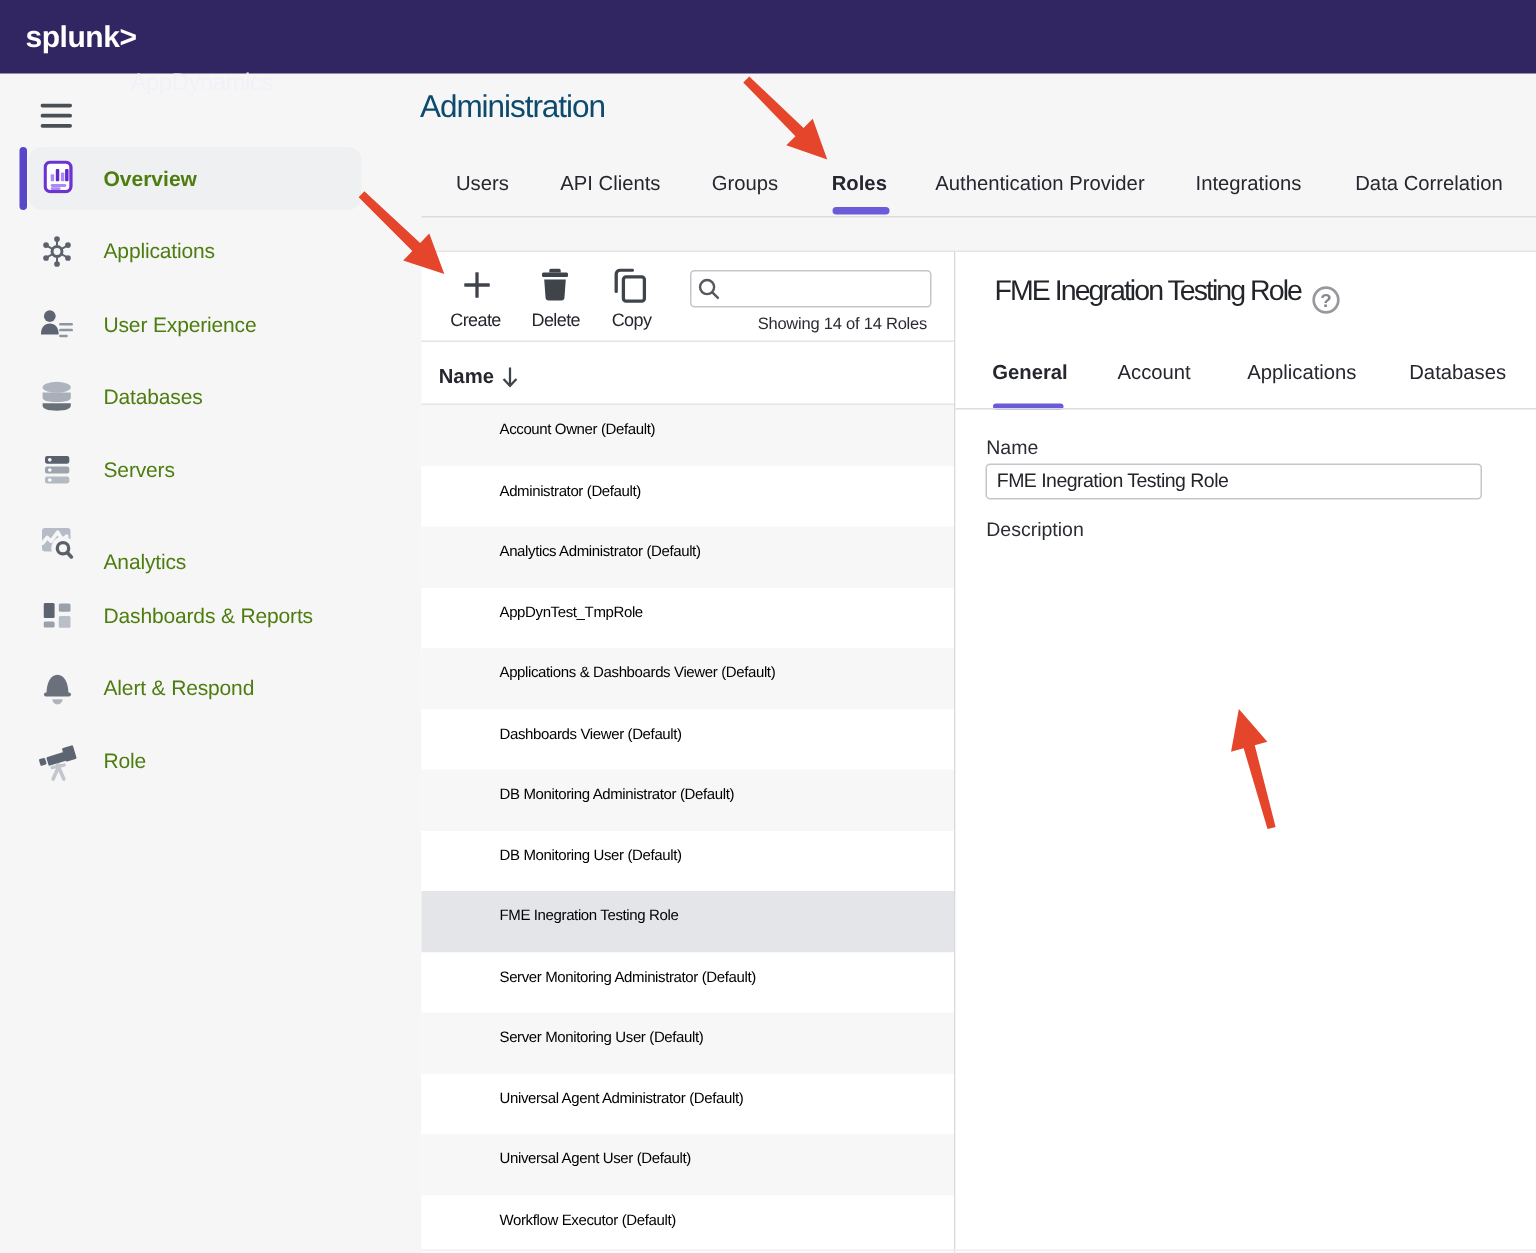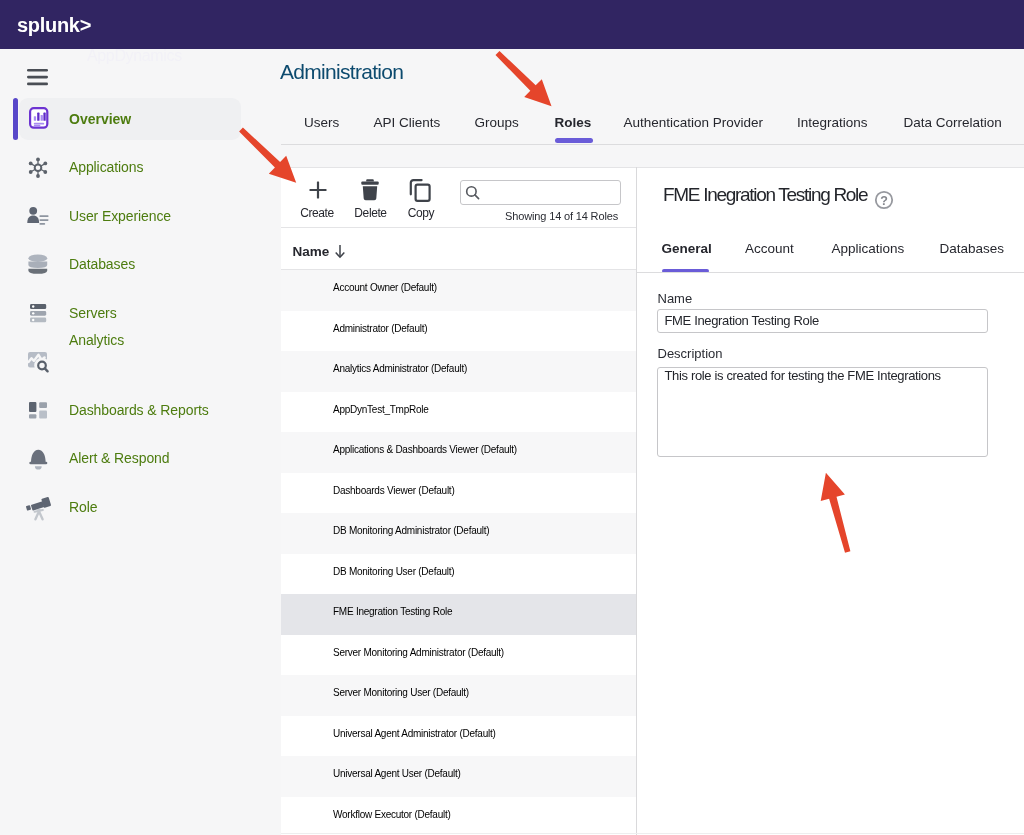--- a/index.html
+++ b/index.html
@@ -97,21 +97,21 @@
   </svg>
   <div class="mi-text" style="top:312.7px">Servers</div>
 
   <svg class="abs" style="left:27.5px;top:351.5px" width="22" height="22" viewBox="0 0 22 22">
     <rect x="0" y="0" width="19" height="15.6" rx="2" fill="#b6bcc6"></rect>
     <polyline points="0.5,10 3.5,6.3 6,8.8 10.5,2.8 13.7,8.2 16.5,5.4" fill="none" stroke="#f6f6f7" stroke-width="2.4" stroke-linejoin="round" stroke-linecap="round"></polyline>
     <circle cx="14" cy="13.5" r="5.6" fill="none" stroke="#f6f6f7" stroke-width="4.4"></circle>
     <circle cx="14" cy="13.5" r="3.8" fill="#f6f6f7" stroke="#59606b" stroke-width="2.2"></circle>
     <line x1="16.8" y1="16.4" x2="19.6" y2="19.3" stroke="#59606b" stroke-width="2.4" stroke-linecap="round"></line>
   </svg>
-  <div class="mi-text" style="top:340px">Analytics</div>
+  <div class="mi-text" style="top:374px">Analytics</div>
 
   <svg class="abs" style="left:28.5px;top:401.5px" width="19" height="18" viewBox="0 0 19 18">
     <rect x="0" y="0" width="7.4" height="10" rx="1" fill="#5d6470"></rect>
     <rect x="0" y="12.3" width="7.4" height="4.1" rx="1" fill="#9aa1ab"></rect>
     <rect x="10.2" y="0.3" width="7.8" height="5.6" rx="1" fill="#9aa1ab"></rect>
     <rect x="10.2" y="8.6" width="7.8" height="7.9" rx="1" fill="#b9bfc8"></rect>
   </svg>
   <div class="mi-text" style="top:409.7px">Dashboards &amp; Reports</div>
 
   <svg class="abs" style="left:28.5px;top:448.5px" width="19" height="21" viewBox="0 0 19 21">
@@ -245,23 +245,20 @@
   <div class="tab" style="left:194.5px;top:80px">Applications</div>
   <div class="tab" style="left:302.5px;top:80px">Databases</div>
   <div class="abs" style="left:24.5px;top:100.5px;width:47.5px;height:4.5px;border-radius:2.5px;background:#6a5cd8"></div>
   <div class="abs" style="left:0;top:104px;width:387px;height:1px;background:#dcdcde"></div>
 
   <div class="abs" style="left:20.5px;top:129.5px;transform:translateY(-50%);font-size:13px;color:#2a2c33">Name</div>
   <div class="fld" style="left:19.5px;top:141px;width:331.5px;height:23.5px;">
     <div style="position:absolute;left:7px;top:calc(50% - 1px);transform:translateY(-50%);font-size:13px;letter-spacing:-0.35px;color:#23252b;white-space:nowrap">FME Inegration Testing Role</div>
   </div>
   <div class="abs" style="left:20.5px;top:185px;transform:translateY(-50%);font-size:13px;color:#2a2c33">Description</div>
-  <div class="fld" style="left:19.5px;top:199px;width:331.5px;height:89.5px;">
-    <div style="position:absolute;left:7px;top:-0.5px;font-size:13px;letter-spacing:-0.35px;color:#23252b;white-space:nowrap">This role is created for testing the FME Integrations</div>
-  </div>
 </div>
 
 <div class="abs" style="left:281px;top:833px;width:743px;height:1px;background:#eeeeef"></div>
 <svg class="abs" style="left:0;top:0;pointer-events:none" width="1024" height="835" viewBox="0 0 1024 835">
   <polygon points="495.5,55.0 530.3,90.75 524.2,96.9 551.5,106.3 541.8,79.2 535.7,85.35 499.5,51.0" fill="#e5452b"></polygon>
   <polygon points="239.1,131.5 274.9,167.4 268.8,173.7 296.2,182.7 286.2,155.7 280.1,162.0 242.9,127.5" fill="#e5452b"></polygon>
   <polygon points="850.4,551.3 836.5,496.8 844.9,494.5 825.9,472.7 820.7,501.1 829.1,498.8 845.0,552.7" fill="#e5452b"></polygon>
 </svg>
 
 </body></html>

